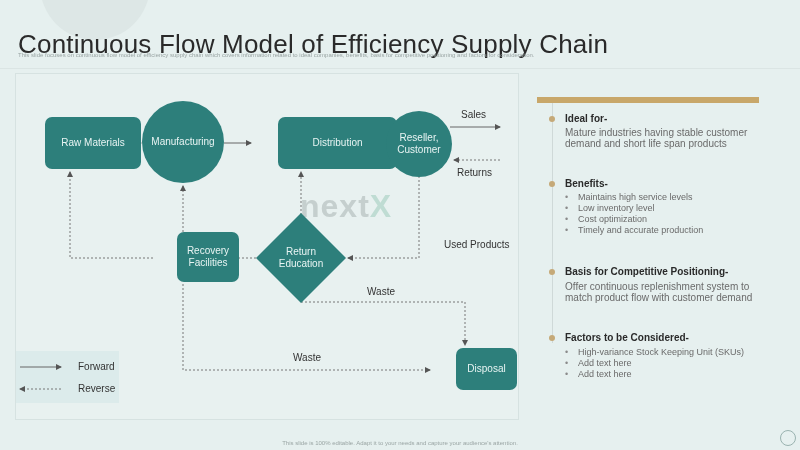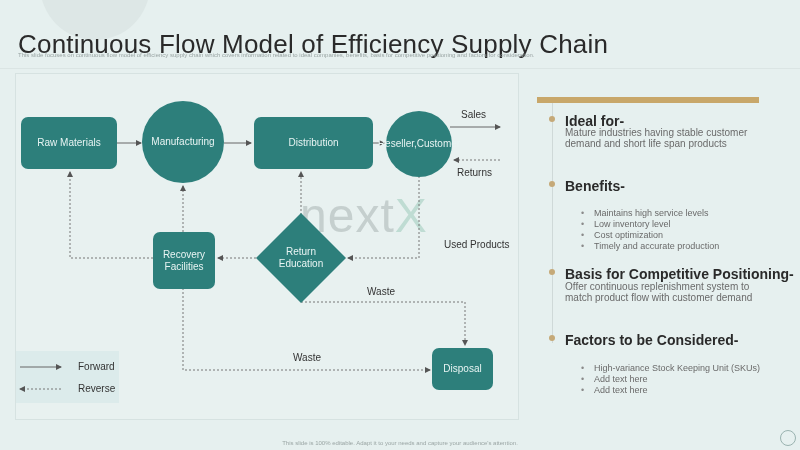--- a/index.html
+++ b/index.html
@@ -4,35 +4,35 @@
 <style>
   html, body { margin:0; padding:0; }
   body { width:800px; height:450px; overflow:hidden; background:#e6f0ef; font-family:"Liberation Sans", sans-serif; position:relative; }
   .deco-circle { position:absolute; left:40px; top:-70px; width:110px; height:110px; border-radius:50%; background:#dde7e6; }
   .deco-line { position:absolute; border-top:1px solid #dbe5e4; }
   .title { position:absolute; left:18px; top:12px; font-size:26px; color:#2a2a2a; letter-spacing:0.2px; white-space:nowrap; font-weight:normal; }
   .subtitle { position:absolute; left:18px; top:52px; font-size:6px; color:#9aa5a4; white-space:nowrap; }
   .footer { position:absolute; left:0; width:800px; top:440px; text-align:center; font-size:6px; color:#9aa5a4; }
   .frame { position:absolute; left:15px; top:73px; width:502px; height:345px; border:1px solid #d6e2e1; background:#e8f1f0; }
   .node { position:absolute; background:#2d7f7b; color:#e8f4f3; font-size:10px; display:flex; align-items:center; justify-content:center; text-align:center; line-height:1.2; }
-  .rect { border-radius:7px; }
+  .rect { border-radius:7px;margin-left:24px; }
   .circle { border-radius:50%; }
   .label { position:absolute; font-size:10px; color:#333; white-space:nowrap; }
   svg.lines { position:absolute; left:0; top:0; width:800px; height:450px; pointer-events:none; }
   .legend { position:absolute; left:16px; top:351px; width:103px; height:52px; background:#dcebeb; }
   .legend-text { position:absolute; font-size:10px; color:#333;padding-left:12px; }
   .panel-bar { position:absolute; left:537px; top:97px; width:222px; height:6px; background:#c8a76a; }
   .vline { position:absolute; left:552px; top:103px; width:1px; height:240px; background:#cfd9d8; }
   .dot { position:absolute; width:6px; height:6px; border-radius:50%; background:#c5a978; }
-  .sec-head { position:absolute; left:565px; font-size:14px; font-weight:bold; color:#2a2a2a; white-space:nowrap; }
+  .sec-head { position:absolute; left:565px; font-size:10px; font-weight:bold; color:#2a2a2a; white-space:nowrap; }
   .sec-text { position:absolute; left:565px; font-size:10px; color:#6a6a6a; line-height:11px; width:190px; }
-  .bullets { position:absolute; left:565px; margin:16px; padding:0; list-style:none; font-size:9px; color:#6a6a6a; line-height:11px; }
+  .bullets { position:absolute; left:565px; margin:0; padding:0; list-style:none; font-size:9px; color:#6a6a6a; line-height:11px; }
   .bullets li { position:relative; padding-left:13px; white-space:nowrap; }
   .bullets li::before { content:"•"; position:absolute; left:0; color:#8a8a8a; }
-  .watermark { position:absolute; left:300px; top:188px; font-size:48px; font-weight:normal; letter-spacing:1px; }
+  .watermark { position:absolute; left:300px; top:188px; font-size:32px; font-weight:bold; letter-spacing:1px; }
   .wm-a { color:#c5cfce; }
   .wm-b { color:#bfdcd3; }
   .nav-circle { position:absolute; left:780px; top:430px; width:14px; height:14px; border-radius:50%; border:1px solid #9ab3b0; }
 </style>
 </head>
 <body>
 
 <div class="deco-circle"></div>
 <div class="deco-line" style="left:0;top:68px;width:800px;"></div>
 
@@ -80,25 +80,25 @@
 
 <div class="node rect" style="left:21px;top:117px;width:96px;height:52px;">
   <span>Raw Materials</span>
 </div>
 <div class="node circle" style="left:142px;top:101px;width:82px;height:82px;">
   <span>Manufacturing</span>
 </div>
 <div class="node rect" style="left:254px;top:117px;width:119px;height:52px;">
   <span>Distribution</span>
 </div>
-<div class="node circle" style="left:386px;top:111px;width:66px;height:66px;flex-direction:row;">
+<div class="node circle" style="left:386px;top:111px;width:66px;height:66px;flex-direction:column;">
   <span>Reseller,</span>
   <span>Customer</span>
 </div>
-<div class="node rect" style="left:153px;top:232px;width:62px;height:57px;flex-direction:column;">
+<div class="node rect" style="left:153px;top:232px;width:62px;height:50px;flex-direction:column;">
   <span>Recovery</span>
   <span>Facilities</span>
 </div>
 <div class="node" style="left:266px;top:240px;width:70px;height:36px;background:transparent;flex-direction:column;">
   <span>Return</span>
   <span>Education</span>
 </div>
 <div class="node rect" style="left:432px;top:348px;width:61px;height:42px;">
   <span>Disposal</span>
 </div>

